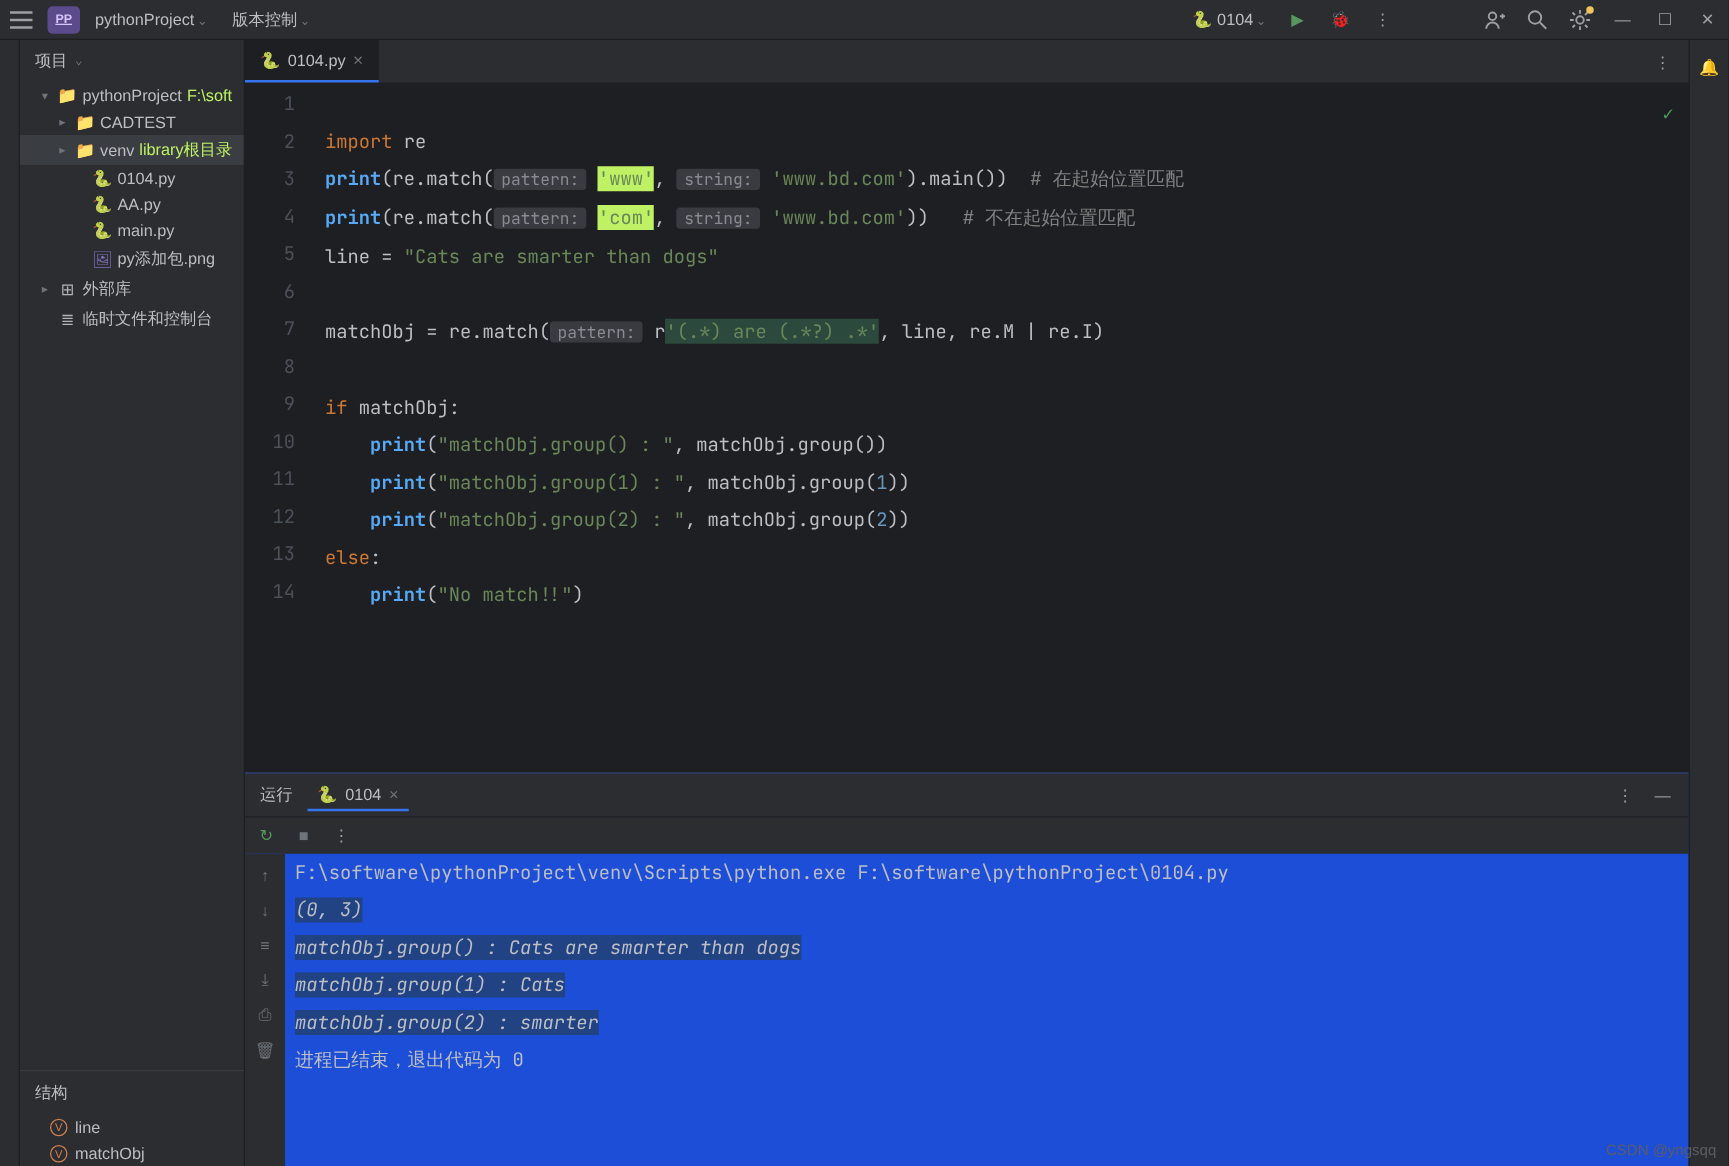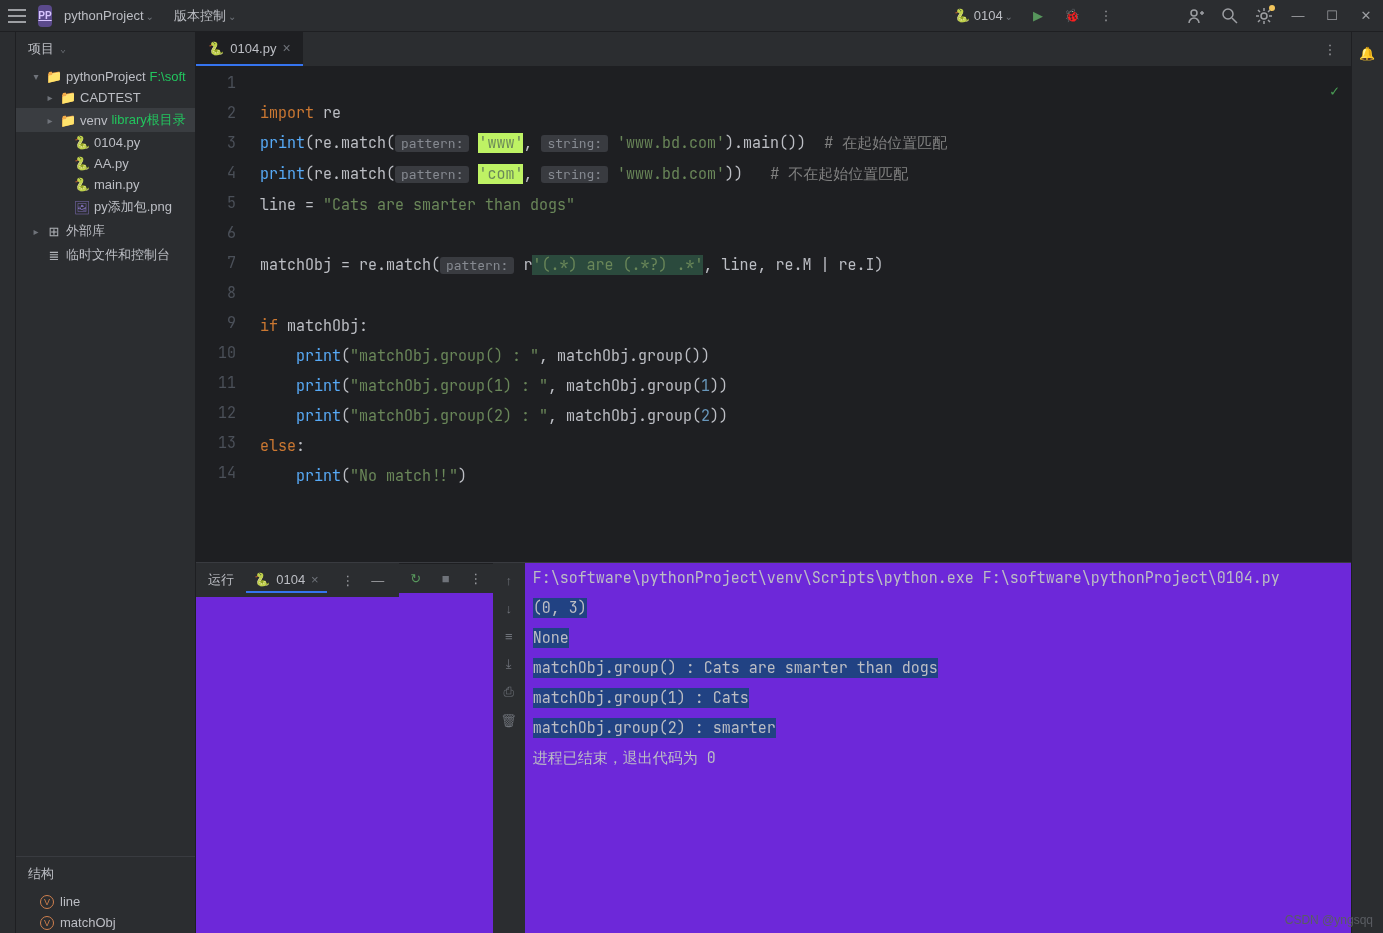--- a/index.html
+++ b/index.html
@@ -1,21 +1,21 @@
 <!DOCTYPE html>
 <html><head>
 <meta charset="utf-8">
 <style>
 * { margin:0; padding:0; box-sizing:border-box; }
 body { font-family:-apple-system,BlinkMacSystemFont,"Segoe UI",sans-serif; background:#1e1f22; color:#bcbec4; font-size:13px; overflow:hidden; height:100vh; display:flex; flex-direction:column; }
 .titlebar { height:32px; background:#2b2d30; display:flex; align-items:center; padding:0 8px; border-bottom:1px solid #1e1f22; }
 .tb-left { display:flex; align-items:center; gap:12px; flex:1; }
 .hamburger { width:18px; height:14px; display:flex; flex-direction:column; justify-content:space-between; cursor:pointer; }
 .hamburger span { height:2px; background:#9d9fa3; }
-.proj-badge { width:14px; height:22px; background:#5b4a8c; border-radius:4px; display:flex; align-items:center; justify-content:center; font-size:10px; font-weight:bold; color:#d8c5ff;text-decoration:underline; }
+.proj-badge { width:26px; height:22px; background:#5b4a8c; border-radius:4px; display:flex; align-items:center; justify-content:center; font-size:10px; font-weight:bold; color:#d8c5ff;text-decoration:underline; }
 .chevron { color:#6f737a; font-size:10px; margin-left:2px; }
 .vcs { color:#bcbec4; margin-left:8px; }
 .tb-right { display:flex; align-items:center; gap:16px; }
 .py-icon { color:#fcd56b; }
 .run-config { color:#bcbec4; }
 .icon-btn { width:18px; height:18px; display:flex; align-items:center; justify-content:center; cursor:pointer; color:#9d9fa3; }
 .play { color:#57965c; }
 .bug { color:#57965c; }
 .gear-dot { position:relative; }
 .gear-dot::after { content:''; position:absolute; top:-2px; right:-2px; width:6px; height:6px; background:#f2c55c; border-radius:50%; }
@@ -26,55 +26,55 @@
 .sb-header { padding:8px 12px; display:flex; align-items:center; gap:4px; color:#bcbec4; font-size:13px;font-family:Liberation Mono, monospace; }
 .tree { flex:1; overflow:auto; font-size:13px; }
 .tree-item { display:flex; align-items:center; padding:3px 0; cursor:pointer; white-space:nowrap; }
 .tree-item.sel { background:#3a3d41; }
 .tree-item .arrow { width:12px; font-size:10px; color:#6f737a; text-align:center; }
 .tree-item .ficon { width:16px; margin:0 4px; display:inline-flex; justify-content:center; }
 .folder { color:#b0b3b8; }
 .pyfile { color:#fcd56b; }
 .imgfile { color:#7f6eb8; }
 .tree-label { color:#bcbec4; }
-.tree-hint { color:#22c55e; margin-left:4px; }
+.tree-hint { color:#bef264; margin-left:4px; }
 .structure-hdr { padding:8px 12px; border-top:1px solid #393b40; color:#bcbec4; }
 .struct-item { display:flex; align-items:center; padding:3px 24px; gap:6px; }
 .var-badge { width:14px; height:14px; border:1px solid #d0804e; border-radius:50%; display:flex; align-items:center; justify-content:center; font-size:9px; color:#d0804e; }
 
 .editor-area { flex:1; display:flex; flex-direction:column; overflow:hidden; }
 .tabs { height:36px; background:#2b2d30; display:flex; align-items:center; border-bottom:2px solid #1e1f22; }
 .tab { height:100%; display:flex; align-items:center; padding:0 12px; gap:6px; background:#1e1f22; border-bottom:2px solid #3574f0; }
 .tab-close { color:#6f737a; font-size:14px; cursor:pointer; }
 .tabs-right { margin-left:auto; padding:0 12px; }
 .editor { flex:1; display:flex; background:#1e1f22; overflow:auto; font-family:"JetBrains Mono",Consolas,monospace; font-size:15px; line-height:30px; }
 .gutter { width:56px; text-align:right; padding-right:16px; color:#4b5059; user-select:none; background:#1e1f22; }
 .code { flex:1; padding-left:8px; white-space:pre; position:relative; }
 .kw { color:#cc7832; }
-.fn { color:#57aaf7; }
+.fn { color:#57aaf7;font-weight:bold; }
 .str { color:#6a8759; }
 .num { color:#6897bb; }
 .cmt { color:#808080; }
 .hint { background:#393b40; color:#868a91; padding:0 6px; border-radius:3px; font-size:13px; }
 .hl-str { background:#bef264; }
 .hl-re { background:#2b4a3d; }
 .check { position:absolute; top:8px; right:12px; color:#499c54; }
 
-.run-panel { height:371px; background:#6d28d9; border-top:1px solid #393b40; display:flex; flex-direction:row; }
+.run-panel { height:315px; background:#1d4ed8; border-top:1px solid #393b40; display:flex; flex-direction:column; }
 .run-tabs { height:34px; background:#2b2d30; display:flex; align-items:center; padding:0 12px; gap:12px; }
 .run-tab-label { color:#bcbec4; }
 .run-tab { display:flex; align-items:center; gap:6px; padding:4px 8px; border-bottom:2px solid #3574f0; }
 .run-tab-close { color:#6f737a; cursor:pointer; }
 .run-tabs-right { margin-left:auto; display:flex; gap:12px; }
 .run-toolbar { height:30px; display:flex; align-items:center; padding:0 8px; gap:12px; background:#2b2d30; border-top:1px solid #1e1f22; }
 .run-body { flex:1; display:flex; overflow:hidden; }
 .run-rail { width:32px; background:#2b2d30; display:flex; flex-direction:column; align-items:center; padding-top:8px; gap:10px; }
 .run-rail .icon-btn { color:#6f737a; font-size:13px; }
 .console { flex:1; overflow:auto; font-family:"JetBrains Mono",Consolas,monospace; font-size:15px; line-height:30px; padding-left:8px; }
-.sel-line { background:#214283; display:inline; }
+.sel-line { background:#214283; display:inline;font-style:italic; }
 .watermark { position:fixed; bottom:6px; right:10px; color:#5a5d63; font-size:12px; }
 .right-rail { width:32px; background:#2b2d30; border-left:1px solid #1e1f22; display:flex; flex-direction:column; align-items:center; padding-top:12px; }
 svg { display:block; }
 </style>
 </head>
 <body>
 
 <div class="titlebar">
   <div class="tb-left">
     <div class="hamburger">
@@ -273,21 +273,20 @@
           <span class="icon-btn">↑</span>
           <span class="icon-btn">↓</span>
           <span class="icon-btn">≡</span>
           <span class="icon-btn">⤓</span>
           <span class="icon-btn">⎙</span>
           <span class="icon-btn">🗑</span>
         </div>
         <div class="console">
 <div>F:\software\pythonProject\venv\Scripts\python.exe F:\software\pythonProject\0104.py</div>
             <div><span class="sel-line">(0, 3)</span></div>
-            <div><span class="sel-line">None</span></div>
             <div><span class="sel-line">matchObj.group() :  Cats are smarter than dogs</span></div>
             <div><span class="sel-line">matchObj.group(1) :  Cats</span></div>
             <div><span class="sel-line">matchObj.group(2) :  smarter</span></div>
 <div>进程已结束，退出代码为 0</div>
         </div>
       </div>
     </div>
   </div>
 
   <div class="right-rail">

